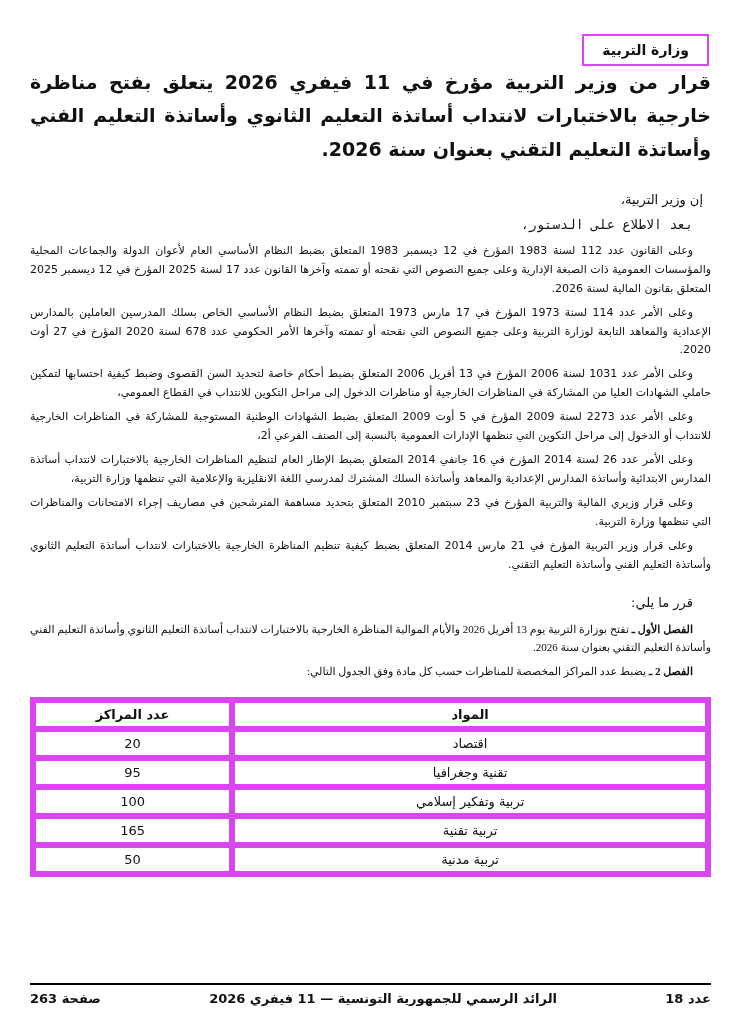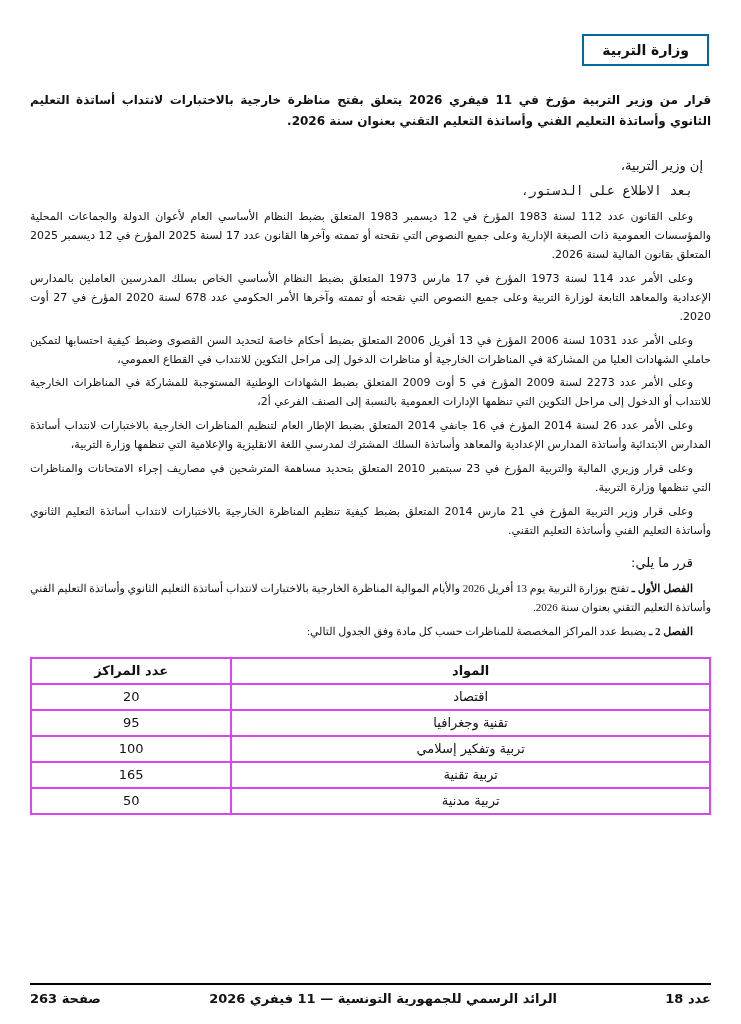--- a/index.html
+++ b/index.html
@@ -12,61 +12,60 @@
   }
   .page {
     width: 741px;
     height: 1024px;
     padding: 34px 30px 18px 30px;
     display: flex;
     flex-direction: column;
   }
   .ministry-box {
     width: fit-content;
-    border: 2px solid #0369a1;
+    border: 2px solid #d946ef;
     padding: 6px 18px;
     font-weight: bold;
     font-size: 14px;
     margin-right: 2px;
   }
   .doc-title {
-    margin-top: 24px;
     font-weight: bold;
-    font-size: 12px;
+    font-size: 19px;
     line-height: 1.75;
     text-align: justify;
   }
   .line-indent-sm { margin-top: 23px; font-size: 13px; line-height: 1.7; text-indent: 8px; }
   .line-indent-md { margin-top: 4px; font-size: 13px; line-height: 1.7; text-indent: 18px; font-family: Liberation Mono, monospace; }
   .citation {
     margin-top: 5px;
     font-size: 11px;
     line-height: 1.72;
     text-align: justify;
     text-indent: 18px;
   }
-  .decision-line { margin-top: 11px; font-size: 13px; line-height: 1.7; text-indent: 18px; }
+  .decision-line { margin-top: 18px; font-size: 13px; line-height: 1.7; text-indent: 18px; }
   .article {
     margin-top: 5px;
     font-size: 11px;
     line-height: 1.72;
     text-align: justify;
     text-indent: 18px;
     font-family: Liberation Serif, serif;
   }
   .article-prefix { font-weight: bold; }
   table.centers-table {
     margin-top: 16px;
     width: 100%;
     border-collapse: collapse;
     border: 2px solid #000;
     font-size: 13px;
   }
   table.centers-table th, table.centers-table td {
-    border: 2px solid #d946ef;
+    border: 6px solid #d946ef;
     text-align: center;
     padding: 4px 6px;
     height: 26px;
   }
   table.centers-table th { font-weight: bold; }
   col.col-subjects { width: 70.5%; }
   col.col-centers { width: 29.5%; }
   .footer {
     margin-top: auto;
     border-top: 2px solid #000;

